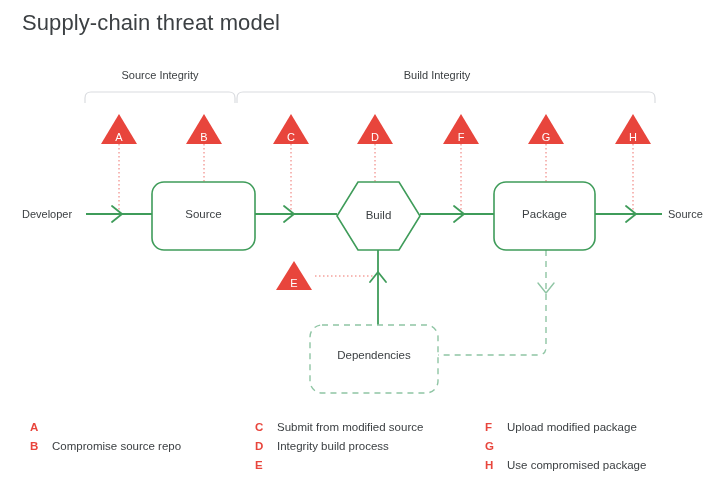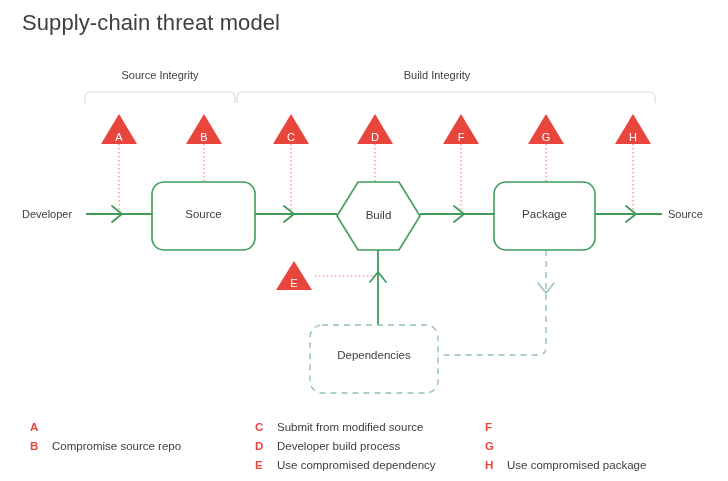--- a/index.html
+++ b/index.html
@@ -230,31 +230,31 @@
       </div>
     </div>
 
     <div class="legend-col col-b">
       <div class="legend-row">
         <span class="legend-key">C</span>
         <span class="legend-text">Submit from modified source</span>
       </div>
       <div class="legend-row">
         <span class="legend-key">D</span>
-        <span class="legend-text">Developer build process</span>
+        <span class="legend-text">Integrity build process</span>
       </div>
       <div class="legend-row">
         <span class="legend-key">E</span>
-        <span class="legend-text">Use compromised dependency</span>
       </div>
     </div>
 
     <div class="legend-col col-c">
       <div class="legend-row">
         <span class="legend-key">F</span>
+        <span class="legend-text">Upload modified package</span>
       </div>
       <div class="legend-row">
         <span class="legend-key">G</span>
       </div>
       <div class="legend-row">
         <span class="legend-key">H</span>
         <span class="legend-text">Use compromised package</span>
       </div>
     </div>
 

